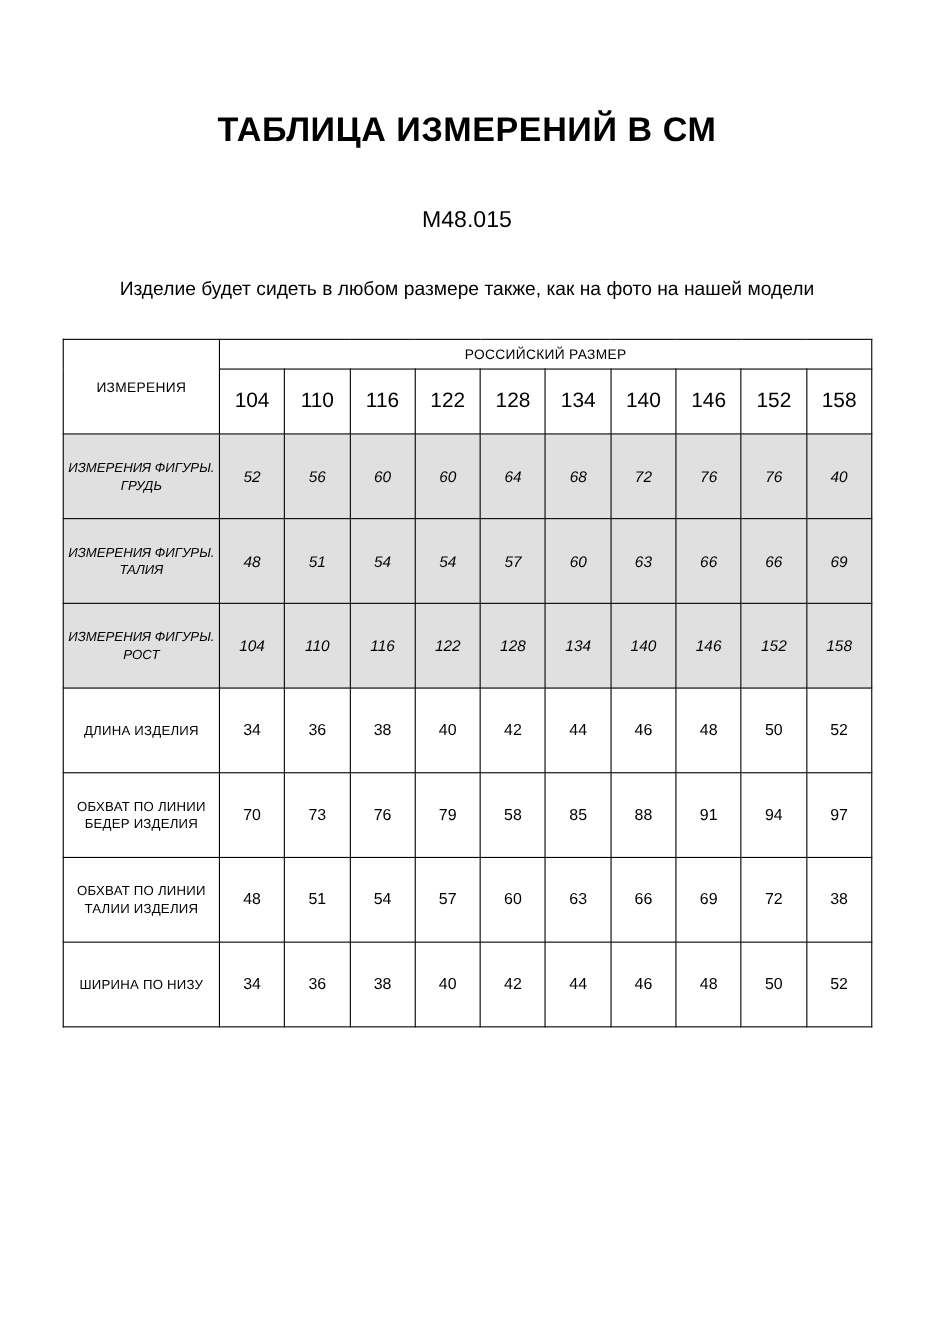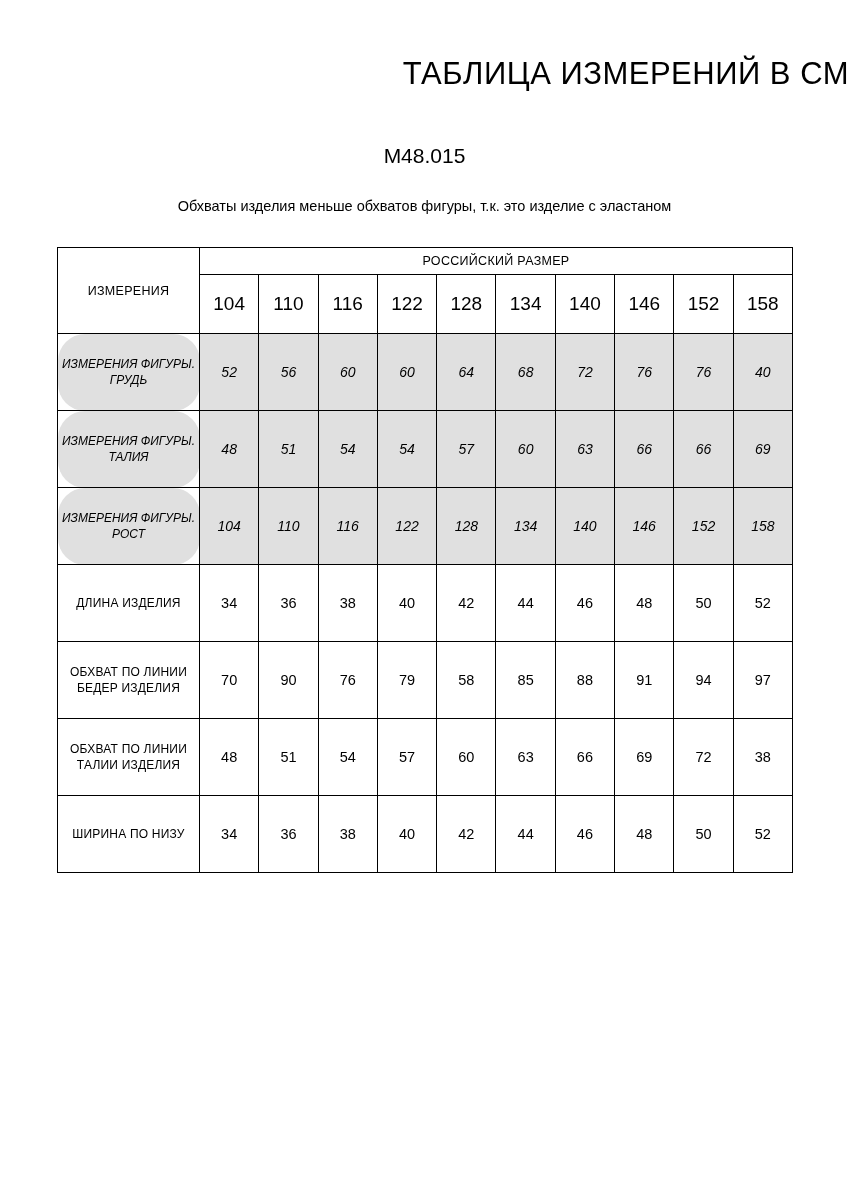--- a/index.html
+++ b/index.html
@@ -15,26 +15,26 @@
     -webkit-font-smoothing: antialiased;
   }
   .page {
     width: 849px;
     height: 1200px;
     box-sizing: border-box;
     padding: 0;
     position: relative;
   }
   .title {
-    text-align: right;
+    text-align: center;
     font-size: 31px;
-    font-weight: 400;
+    font-weight: 700;
     letter-spacing: 0.5px;
     margin: 0;
-    padding-top: 56px;
+    padding-top: 100px;
   }
   .subtitle {
     text-align: center;
     font-size: 21px;
     font-weight: 400;
     margin: 0;
     padding-top: 52px;
   }
   .lead {
     text-align: center;
@@ -86,21 +86,20 @@
   }
   .shaded {
     background: #e0e0e0;
   }
   .rowlabel-italic {
     font-size: 12px;
     font-style: italic;
     font-weight: bold;
     line-height: 1.35;
     padding: 6px 4px;
-    border-radius: 27px;
   }
   .rowlabel-plain {
     font-size: 12px;
     font-weight: bold;
     line-height: 1.35;
     padding: 6px 4px;
     letter-spacing: 0.2px;
   }
   .cell-italic {
     font-size: 14px;
@@ -113,22 +112,22 @@
 </style>
 </head>
 <body>
 
 <div class="page">
 
   <h1 class="title">ТАБЛИЦА ИЗМЕРЕНИЙ В СМ</h1>
 
   <div class="subtitle">M48.015</div>
 
-
-  <div class="note">Обхваты изделия меньше обхватов фигуры, т.к. это изделие с эластаном</div>
+  <div class="lead">Изделие будет сидеть в любом размере также, как на фото на нашей модели</div>
+
 
   <div class="table-wrap">
     <table class="size-table">
       <colgroup>
         <col style="width:142px">
         <col span="10" style="width:59.3px">
       </colgroup>
       <thead>
         <tr>
           <td rowspan="2" class="hdr-row-label">ИЗМЕРЕНИЯ</td>
@@ -196,21 +195,21 @@
             <td class="cell-plain">42</td>
             <td class="cell-plain">44</td>
             <td class="cell-plain">46</td>
             <td class="cell-plain">48</td>
             <td class="cell-plain">50</td>
             <td class="cell-plain">52</td>
           </tr>
           <tr class="body-row">
             <td class="rowlabel-plain">ОБХВАТ ПО ЛИНИИ БЕДЕР ИЗДЕЛИЯ</td>
             <td class="cell-plain">70</td>
-            <td class="cell-plain">90</td>
+            <td class="cell-plain">73</td>
             <td class="cell-plain">76</td>
             <td class="cell-plain">79</td>
             <td class="cell-plain">58</td>
             <td class="cell-plain">85</td>
             <td class="cell-plain">88</td>
             <td class="cell-plain">91</td>
             <td class="cell-plain">94</td>
             <td class="cell-plain">97</td>
           </tr>
           <tr class="body-row">

